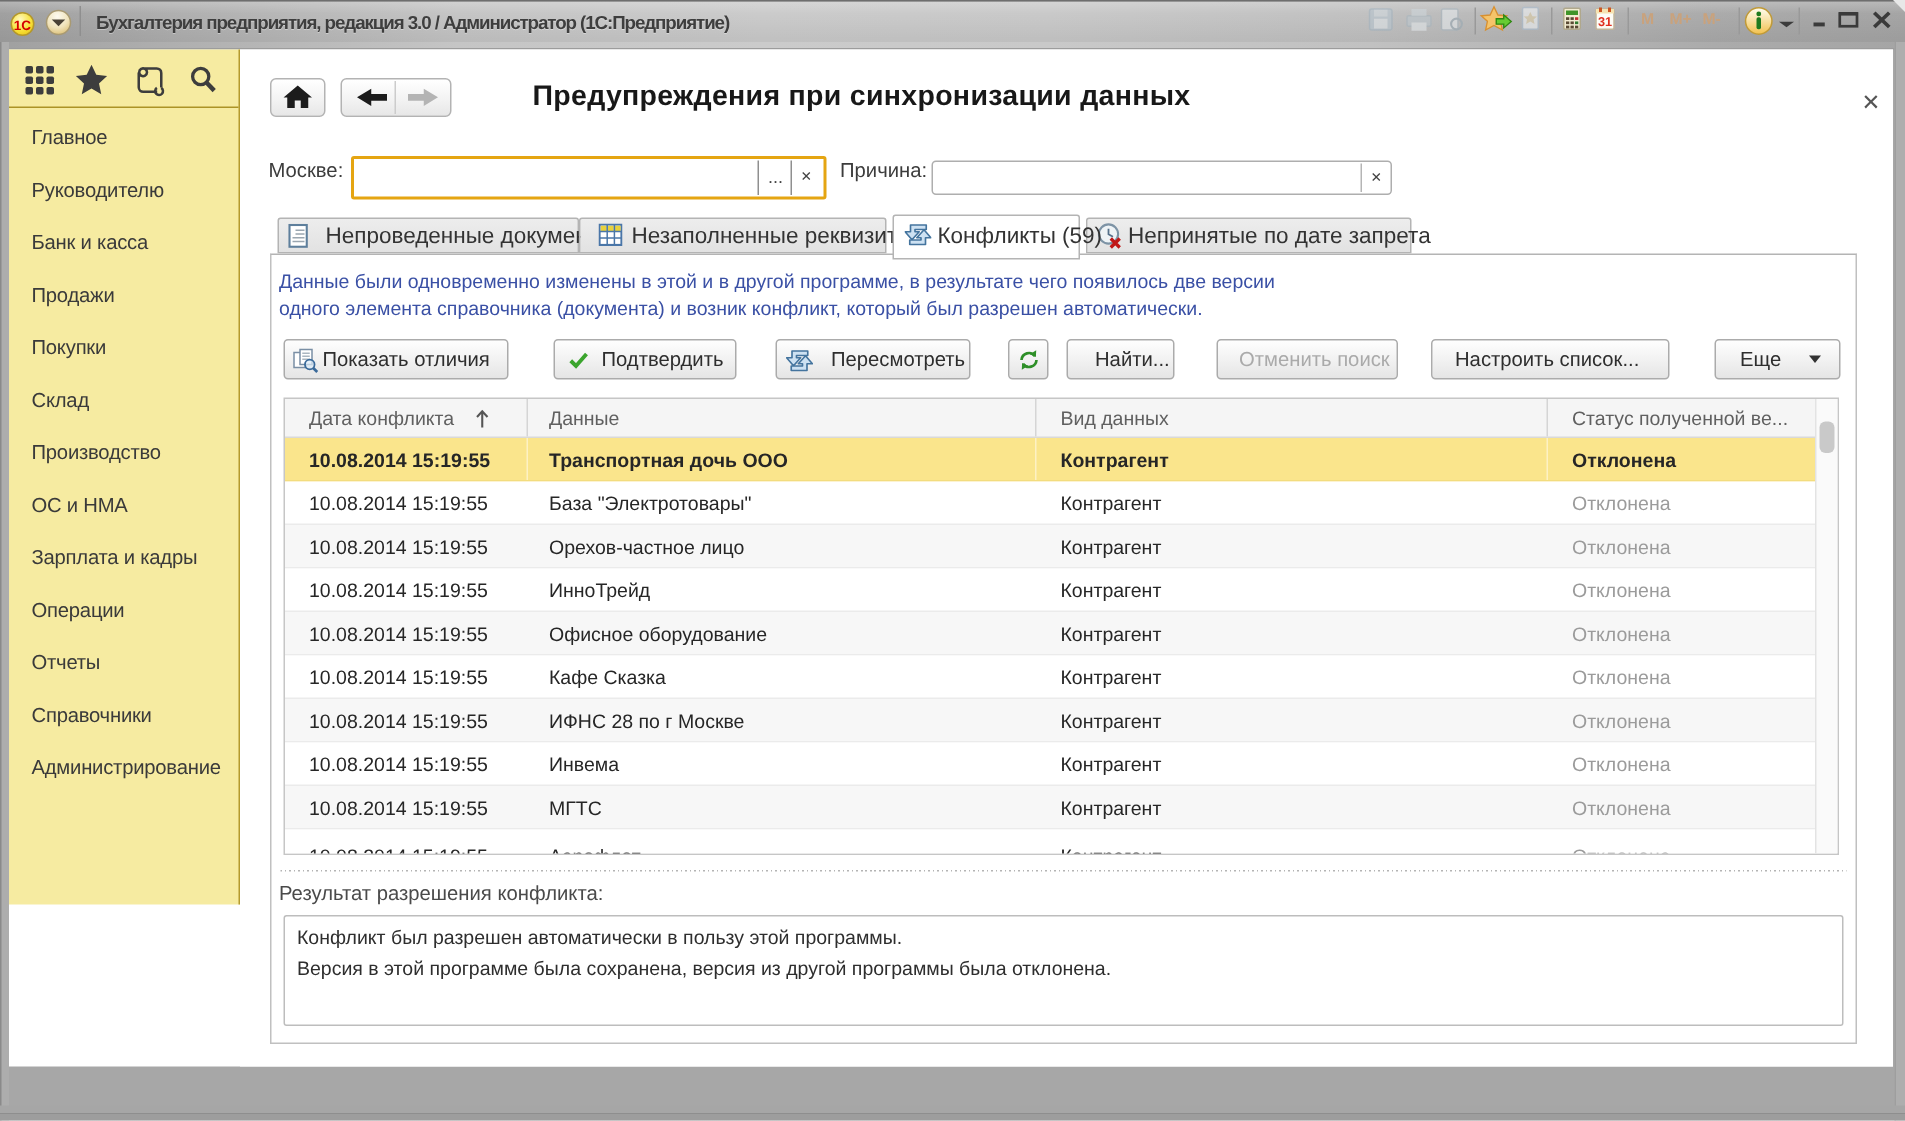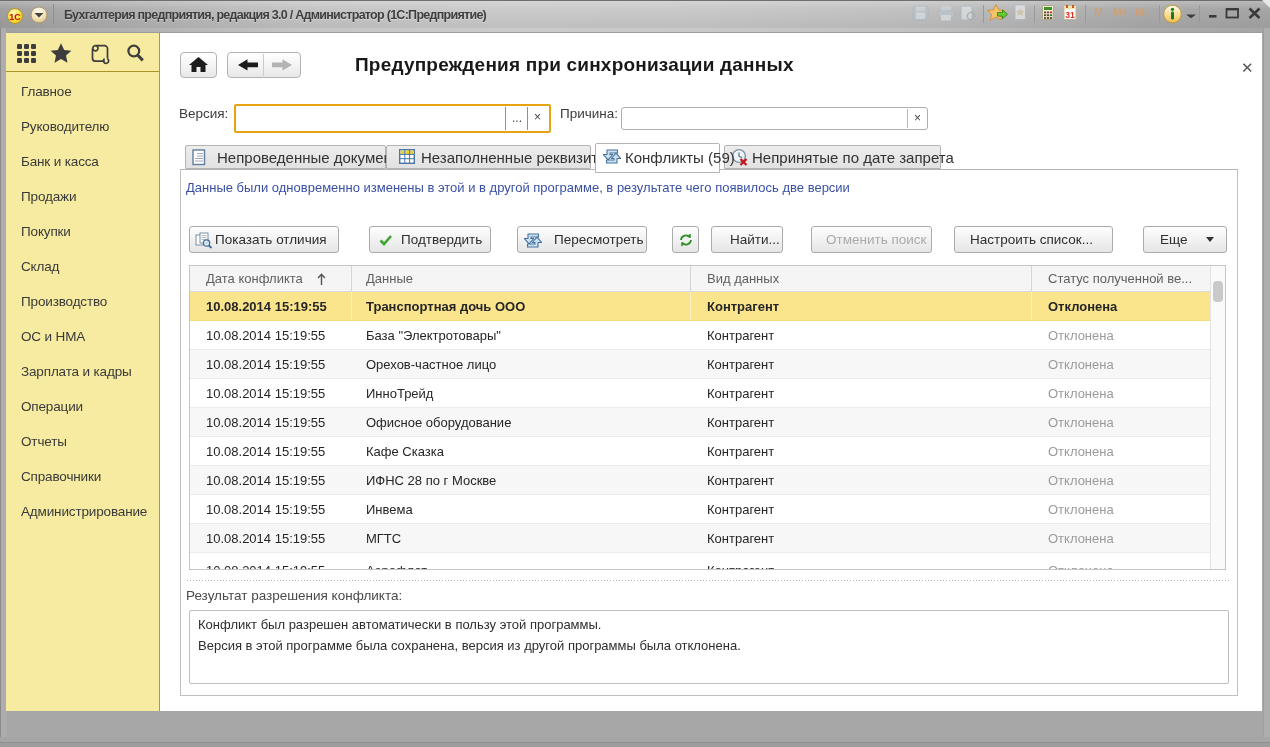--- a/index.html
+++ b/index.html
@@ -17,21 +17,21 @@
   background:linear-gradient(90deg,#a0a0a0 0,#afafaf 9%,#c5c5c5 24%,#cbcbcb 40%,#c9c9c9 55%,#c1c1c1 72%,#ababab 90%,#a5a5a5 100%);
   border-bottom:1px solid #9c9c9c; }
 #frameL { left:0; top:28px; width:6px; height:719px; background:#adadad; border-left:1px solid #8a8a8a; }
 #frameR { left:1263px; top:28px; width:7px; height:719px; background:#aeaeae; border-left:1px solid #9e9e9e; }
 #frameB { left:0; top:737px; width:1270px; height:10px; background:linear-gradient(#a6a6a6 0 5px,#8e8e8e 5px 6px,#9d9d9d 6px 10px); }
 
 
 #content { left:6px; top:33px; width:1256px; height:678px; background:#ffffff; }
 
 
-#sidebar { left:0; top:0; width:154px; height:678px; background:#F6EBA1; border-right:1px solid #b49a2e; }
+#sidebar { left:0; top:0; width:154px; height:570px; background:#F6EBA1; border-right:1px solid #b49a2e; }
 #sideicons { left:0; top:0; width:153px; height:39px; border-bottom:1px solid #ab9327; }
 .menuitem { position:absolute; left:15px; font-size:13.5px; color:#3a3a3a; letter-spacing:-0.15px; }
 
 
 #statusbar { left:0; top:678px; width:1264px; height:26px; background:#acacac; border-top:1px solid #999999; }
 #statuschip { position:absolute; left:5px; top:4px; width:24px; height:22px; background:#fbfbfb; border:1px solid #d0d0d0; }
 #statustext { position:absolute; left:34px; top:7px; font-size:12px; letter-spacing:-0.25px; color:#1c1c1c; }
 
 
 #main { left:154px; top:0; width:1102px; height:678px; background:#fff; }
@@ -212,21 +212,21 @@
     <div class="abs" style="left:103px;top:21px;width:1px;height:22px;background:#cccccc;"></div>
     <svg class="abs" style="left:20px;top:19px;" width="121" height="26" viewBox="0 0 121 26">
       <path d="M18.5 5 L28 13 L25.5 13 L25.5 20 L20.5 20 L20.5 15 L16.5 15 L16.5 20 L11.5 20 L11.5 13 L9 13 Z" fill="#1c1c1c"></path>
       <path d="M58 12.9 L67.5 7.2 L67.5 10.6 L78 10.6 L78 15.2 L67.5 15.2 L67.5 18.6 Z" fill="#1c1c1c"></path>
       <path d="M112 12.9 L102.5 7.2 L102.5 10.6 L92 10.6 L92 15.2 L102.5 15.2 L102.5 18.6 Z" fill="#b4b4b4"></path>
     </svg>
 
     <div class="abs" id="ftitle" style="left:195px;top:21px;">Предупреждения при синхронизации данных</div>
     <div class="abs" id="fclose" style="left:1081px;top:26px;">✕</div>
 
-    <label style="left:19px;top:73px;">Версия:</label>
+    <label style="left:19px;top:73px;">Москве:</label>
     <div class="abs" style="left:74px;top:71px;width:317px;height:29px;border:2px solid #e5a512;border-radius:2px;background:#fff;">
       <div class="celldiv" style="left:269px;"></div>
       <div class="celldiv" style="left:291px;"></div>
       <div class="abs" style="left:276px;top:5px;font-size:12px;color:#444;">...</div>
       <div class="abs" style="left:298px;top:4px;font-size:12px;color:#444;">×</div>
     </div>
     <label style="left:400px;top:73px;">Причина:</label>
     <div class="inp" style="left:461px;top:74px;width:307px;height:23px;">
       <div class="celldiv" style="left:285px;background:#b5b5b5;"></div>
       <div class="abs" style="left:292px;top:3px;font-size:12px;color:#444;">×</div>
@@ -264,20 +264,21 @@
       <svg class="abs" style="left:6px;top:2px;" width="18" height="18" viewBox="0 0 18 18">
         <circle cx="8" cy="8" r="6.4" fill="#eef3f6" stroke="#7d93a5" stroke-width="1.4"></circle>
         <path d="M8 4.5 V8.2 L11 9.8" stroke="#55708a" stroke-width="1.2" fill="none"></path>
         <path d="M9.5 11 L15.5 17 M15.5 11 L9.5 17" stroke="#c01818" stroke-width="2.2"></path>
       </svg>
       <span class="tx" style="left:27px;">Непринятые по дате запрета</span>
     </div>
 
     <div class="abs" id="page">
       <div class="abs" style="left:5px;top:10px;font-size:13px;color:#3a50a5;">Данные были одновременно изменены в этой и в другой программе, в результате чего появилось две версии</div>
+      <div class="abs" style="left:5px;top:28px;font-size:13px;color:#3a50a5;">одного элемента справочника (документа) и возник конфликт, который был разрешен автоматически.</div>
 
       <div class="abs" style="left:0;top:56px;width:100%;height:27px;">
         <div class="btn" style="left:8px;width:150px;">
             <span class="tx" style="left:25px;">Показать отличия</span>
           <svg class="abs" style="left:5px;top:5px;" width="18" height="17" viewBox="0 0 18 17">
             <rect x="1" y="3" width="8" height="10" fill="#ffffff" stroke="#7a8fa5" stroke-width="1"></rect>
             <rect x="5" y="1" width="8" height="10" fill="#ffffff" stroke="#7a8fa5" stroke-width="1"></rect>
             <g stroke="#aab6c0" stroke-width="0.9">
                 <path d="M6.5 3.5 H11.5 M6.5 5.5 H11.5 M6.5 7.5 H11.5"></path>
               </g>

